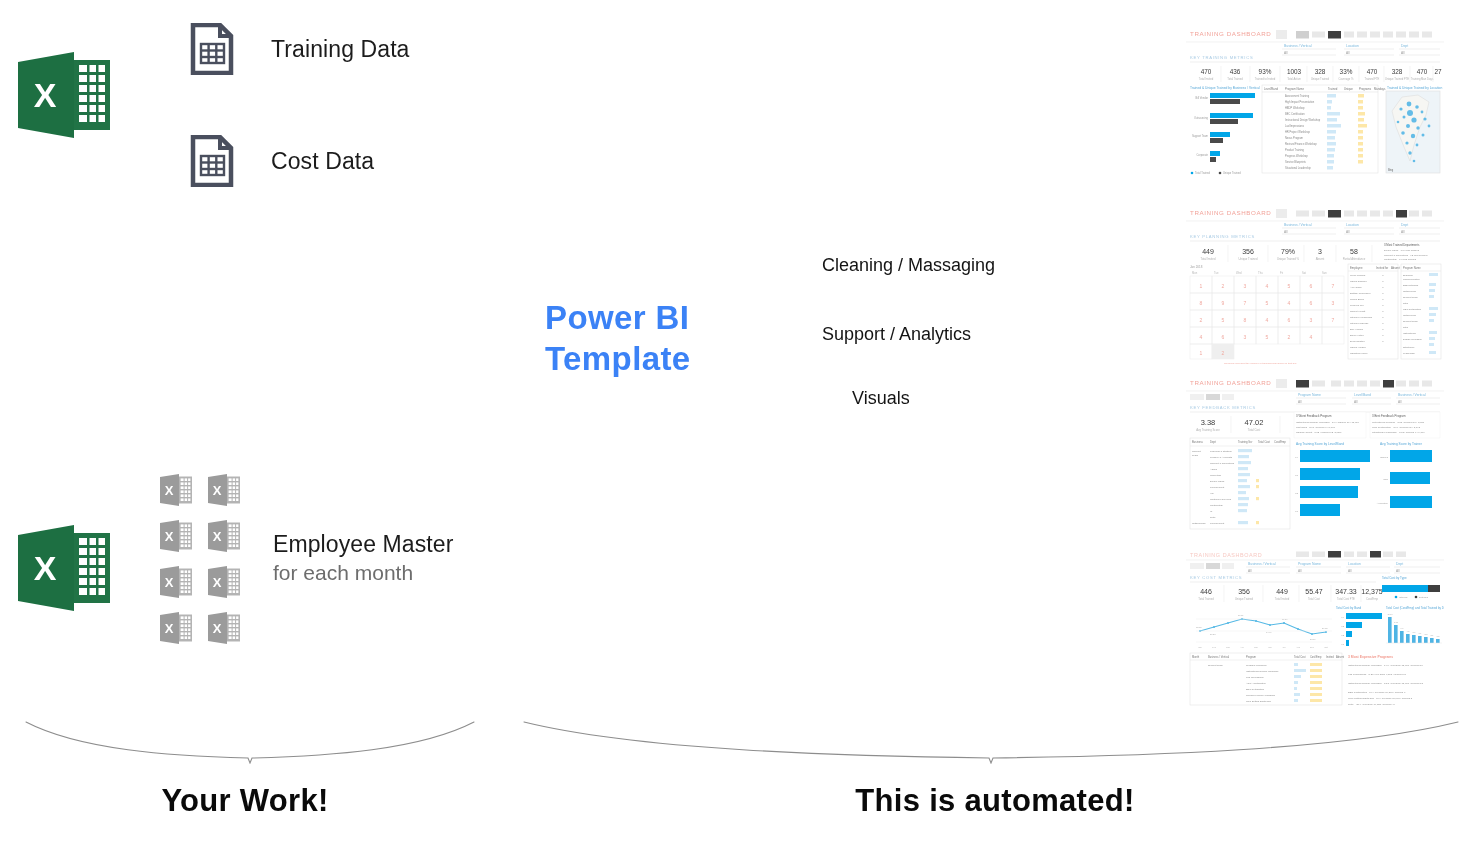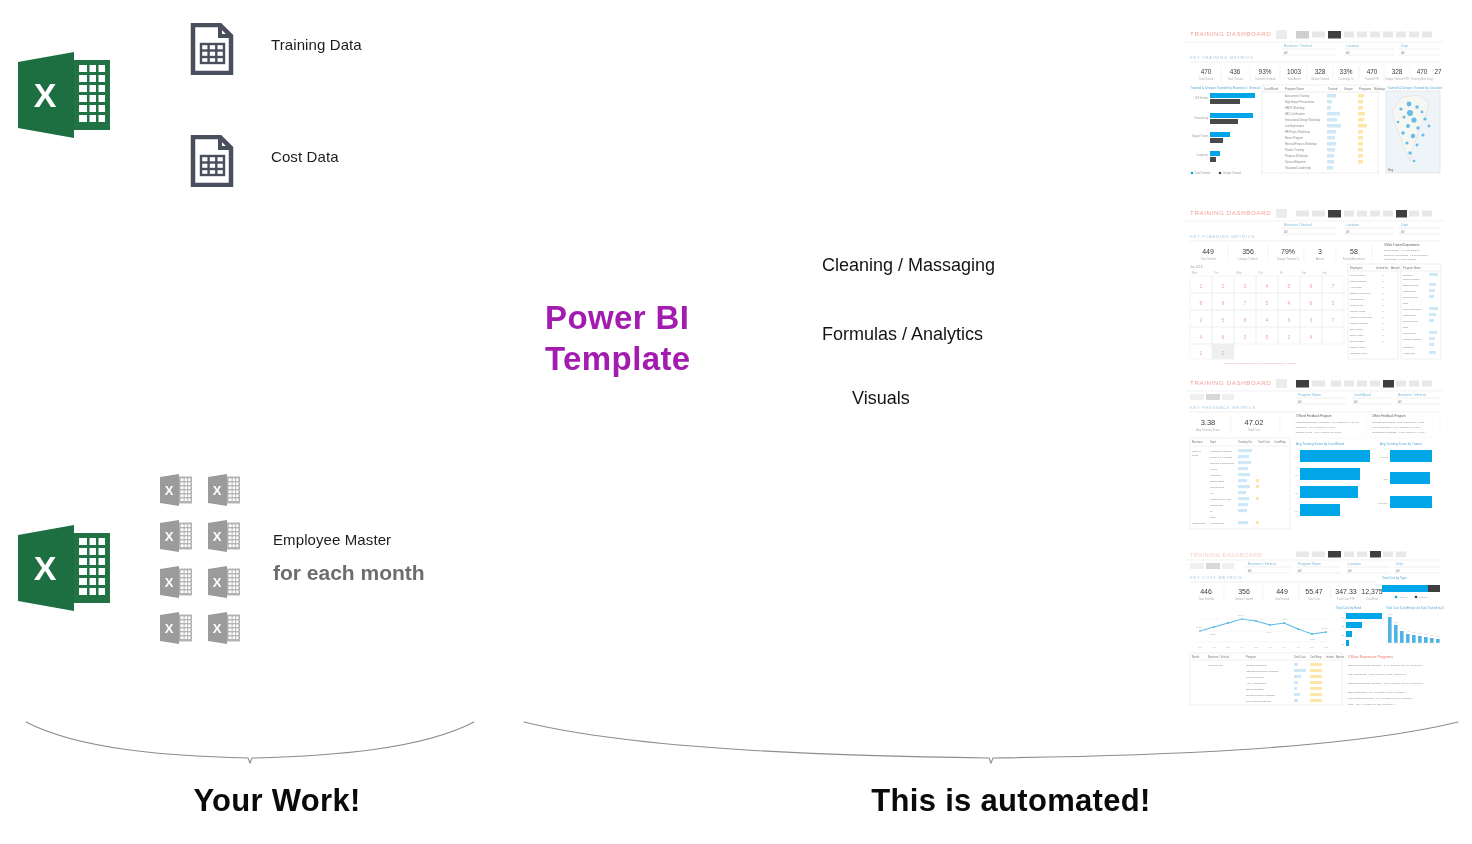--- a/index.html
+++ b/index.html
@@ -14,21 +14,21 @@
   .xl-logo svg{display:block;}
 
   
   .doc-icon{position:absolute;}
   .doc-icon svg{display:block;}
 
   
   .lbl{
     position:absolute;
     font-family:"Liberation Sans", sans-serif;
-    font-size:15px;
+    font-size:23px;
     color:#1c1c1c;
     white-space:nowrap;
     letter-spacing:.1px;
   }
   .lbl-sub{
     position:absolute;
     font-size:21px;
     color:#6d6d6d;
     white-space:nowrap;
   }
@@ -38,33 +38,32 @@
     color:#141414;
     white-space:nowrap;
   }
   .title-bi{
     position:absolute;
     font-family:"Liberation Sans", sans-serif;
     font-weight:bold;
     font-size:33px;
     line-height:41px;
     letter-spacing:.4px;
-    color:#a21caf;
+    color:#3b82f6;
     white-space:pre-line;
   }
   .bottom-title{
     position:absolute;
     font-family:"Liberation Sans", sans-serif;
     font-weight:bold;
     font-size:31px;
     letter-spacing:.3px;
     color:#0a0a0a;
     white-space:nowrap;
     text-align:center;
-    padding-left:32px;
   }
 
   
   .mini-grid{position:absolute;}
   .mini-grid svg{display:block;}
 
   
   .bracket{position:absolute;}
   .bracket svg{display:block;}
 
@@ -175,27 +174,27 @@
     <use href="#xlmini" x="0" y="46"></use>
     <use href="#xlmini" x="48" y="46"></use>
     <use href="#xlmini" x="0" y="92"></use>
     <use href="#xlmini" x="48" y="92"></use>
     <use href="#xlmini" x="0" y="138"></use>
     <use href="#xlmini" x="48" y="138"></use>
   </svg>
 </div>
 
 <div class="lbl" style="left:273px;top:531px;">Employee Master</div>
-<div class="lbl-sub" style="left:273px;top:561px;font-weight:bold;">for each month</div>
+<div class="lbl-sub" style="left:273px;top:561px;">for each month</div>
 
 <div class="title-bi" style="left:545px;top:297px;">Power BI
 Template</div>
 
 <div class="lbl-mid" style="left:822px;top:255px;">Cleaning / Massaging</div>
-<div class="lbl-mid" style="left:822px;top:324px;">Formulas / Analytics</div>
+<div class="lbl-mid" style="left:822px;top:324px;">Support / Analytics</div>
 <div class="lbl-mid" style="left:852px;top:388px;">Visuals</div>
 
 <div class="dash" style="left:1186px;top:27px;width:258px;height:166px;">
   <svg width="258" height="166" viewBox="0 0 258 166">
     <rect width="258" height="166" fill="#ffffff"></rect>
 
     <text x="4" y="9" font-family="Liberation Sans, sans-serif" font-size="6.2" letter-spacing="0.6" fill="#f2a39a">TRAINING DASHBOARD</text>
     <rect x="90" y="3" width="11" height="9" fill="#ececec"></rect>
     <g fill="#e8e8e8">
       <rect x="110" y="4.5" width="13" height="6"></rect>
@@ -968,13 +967,13 @@
     <path d="M6 6 C 60 34, 150 40, 228 42 L230 47 L232 42 C 310 40, 400 34, 454 6" fill="none" stroke="#8d8d8d" stroke-width="1.1" stroke-linecap="round"></path>
   </svg>
 </div>
 <div class="bottom-title" style="left:0px;top:783px;width:490px;">Your Work!</div>
 
 <div class="bracket" style="left:518px;top:716px;">
   <svg width="946" height="48" viewBox="0 0 946 48">
     <path d="M6 6 C 120 34, 320 40, 471 42 L473 47 L475 42 C 626 40, 826 34, 940 6" fill="none" stroke="#8d8d8d" stroke-width="1.1" stroke-linecap="round"></path>
   </svg>
 </div>
-<div class="bottom-title" style="left:504px;top:783px;width:950px;">This is automated!</div>
+<div class="bottom-title" style="left:520px;top:783px;width:950px;">This is automated!</div>
 
 </body></html>

